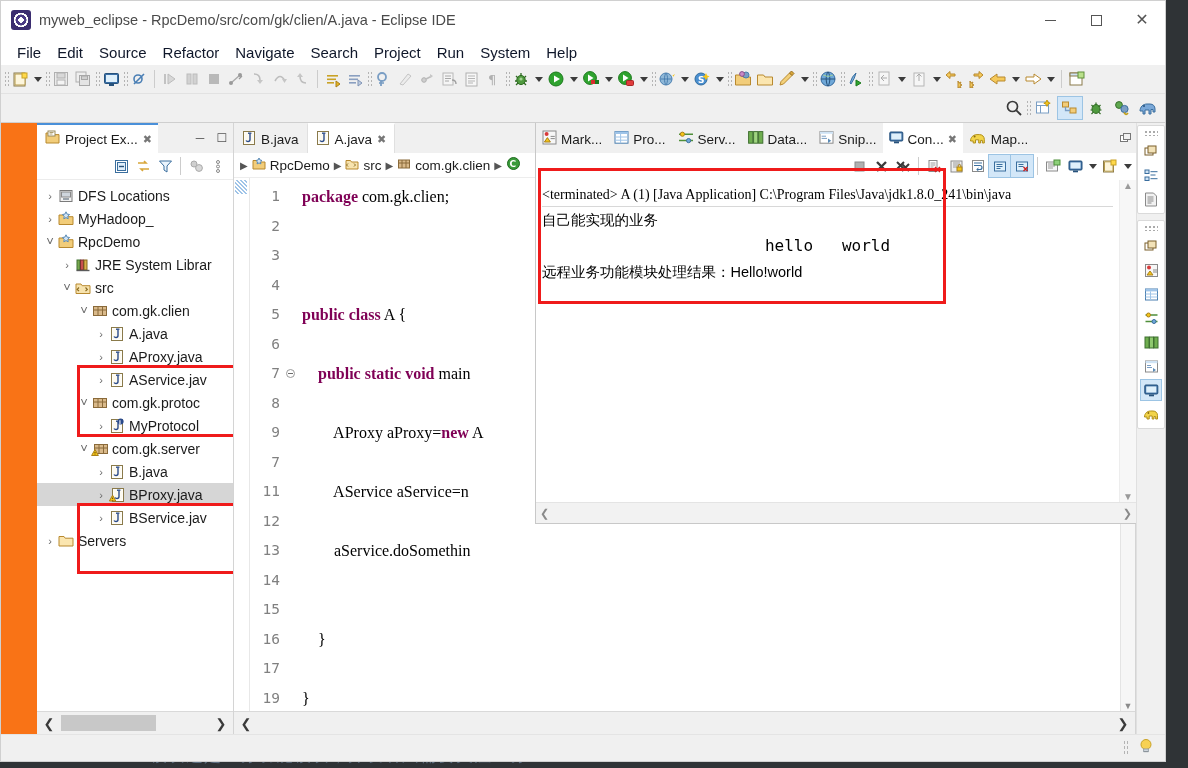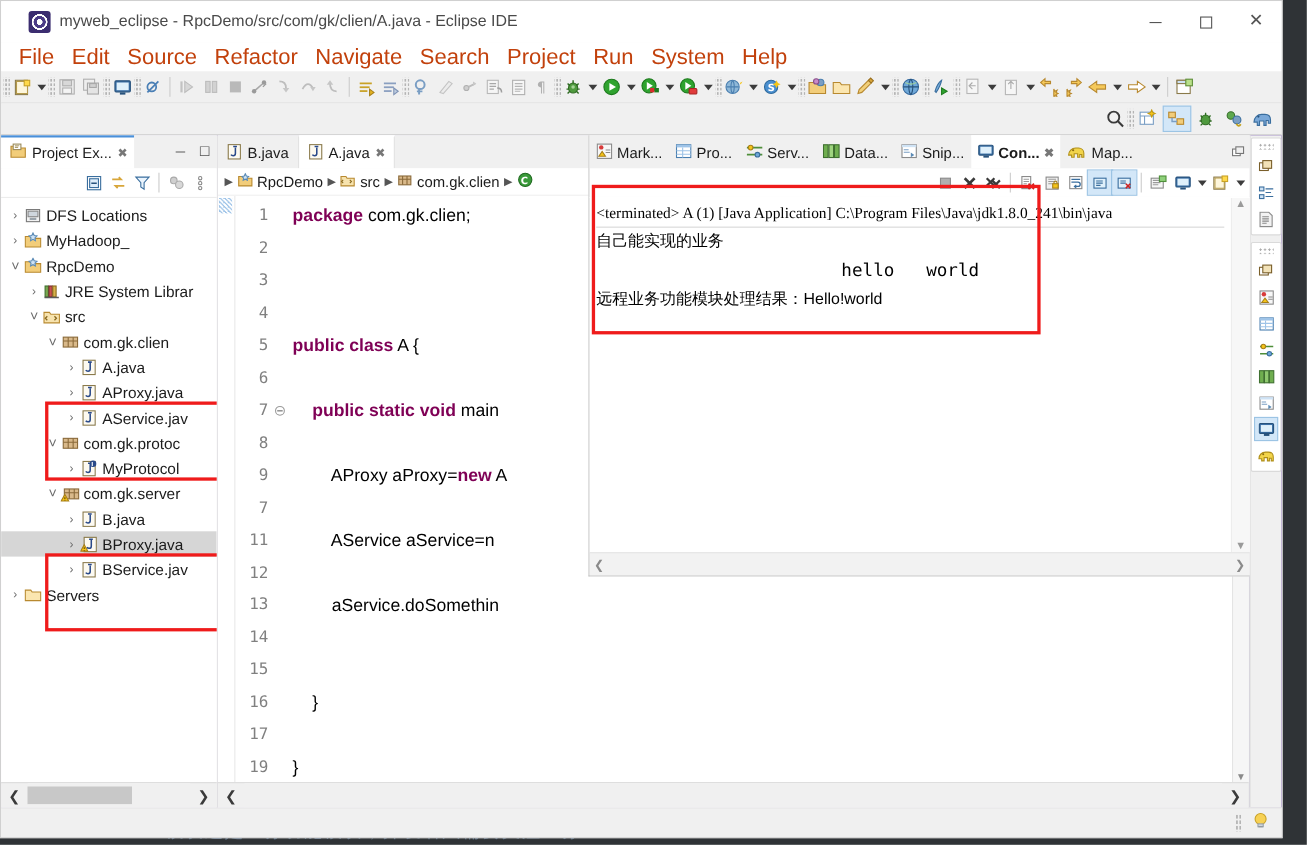--- a/index.html
+++ b/index.html
@@ -15,40 +15,40 @@
     white-space:nowrap;padding-left:150px;box-sizing:border-box;
   }
   .win{
     position:absolute;left:0;top:0;width:1166px;height:762px;
     background:#f0f0f0;border:1px solid #d0d0d0;box-sizing:border-box;
     display:flex;flex-direction:column;
   }
   
   .titlebar{
     height:38px;background:#ffffff;display:flex;align-items:center;
-    flex:0 0 38px;position:relative;padding-left:15px;
+    flex:0 0 38px;position:relative;
   }
   .app-icon{
     width:20px;height:20px;margin-left:10px;margin-right:8px;
     border-radius:3px;
     background:radial-gradient(circle at 50% 50%, #ffffff 0 18%, #4b3b86 20% 38%, #ffffff 40% 50%, #3b2d70 52% 100%);
     position:relative;flex:0 0 20px;
   }
   .title-text{font-size:14.5px;color:#4a4a4a;white-space:nowrap;}
   .win-ctrls{position:absolute;right:0;top:0;height:38px;display:flex;}
   .win-btn{width:46px;height:38px;display:flex;align-items:center;justify-content:center;color:#555;}
   .glyph-min{width:11px;height:1px;background:#555;}
   .glyph-max{width:11px;height:11px;border:1px solid #555;box-sizing:border-box;}
   .glyph-close{font-size:16px;line-height:1;}
   
   .menubar{
     height:26px;flex:0 0 26px;display:flex;align-items:center;
     background:#ffffff;padding-left:8px;
   }
-  .menu-item{font-size:20px;color:#c2410c;padding:3px 8px;white-space:nowrap;}
+  .menu-item{font-size:15px;color:#0f172a;padding:3px 8px;white-space:nowrap;}
   
   .toolbar{
     height:28px;flex:0 0 28px;background:#f0f0f0;display:flex;align-items:center;
     border-bottom:1px solid #e2e2e2;padding-left:2px;overflow:hidden;
   }
   .toolbar2{
     height:28px;flex:0 0 28px;background:#f0f0f0;display:flex;align-items:center;
     justify-content:flex-end;border-bottom:1px solid #cfcfcf;padding-right:4px;
   }
   .tb-ico{width:22px;height:22px;display:flex;align-items:center;justify-content:center;
@@ -56,21 +56,21 @@
   .tb-sep{width:1px;height:18px;background:#cccccc;margin:0 4px;flex:0 0 1px;}
   .tb-dots{width:6px;height:18px;flex:0 0 6px;
     background-image:radial-gradient(#b4b4b4 1px, transparent 1px);
     background-size:3px 4px;background-position:1px 1px;}
   .arrow-dn{width:0;height:0;border-left:4px solid transparent;border-right:4px solid transparent;
     border-top:5px solid #3c3c3c;}
   .tb-arrow{width:13px;height:22px;display:flex;align-items:center;justify-content:center;flex:0 0 13px;}
   .psp-btn{width:26px;height:24px;display:flex;align-items:center;justify-content:center;flex:0 0 26px;}
   .psp-btn.active{background:#d3e7f8;border:1px solid #9cc4e4;box-sizing:border-box;}
   
-  .bodyrow{flex:1 1 auto;display:flex;min-height:0;background:#4c1d95;}
+  .bodyrow{flex:1 1 auto;display:flex;min-height:0;background:#f97316;padding-left:36px;}
   .content{flex:1 1 auto;display:flex;min-width:0;position:relative;}
   
   .explorer{
     width:196px;flex:0 0 196px;display:flex;flex-direction:column;
     background:#ffffff;border-right:1px solid #d4d4d4;min-height:0;
   }
   .view-tabrow{height:30px;flex:0 0 30px;display:flex;align-items:stretch;background:#f0f0f0;}
   .view-tab{
     display:flex;align-items:center;gap:5px;padding:0 6px 0 8px;background:#ffffff;
     border-top:2px solid #ffffff;font-size:13.5px;color:#1b1b1b;white-space:nowrap;
@@ -106,35 +106,35 @@
     background-image:linear-gradient(45deg,#9fc4e8 25%,transparent 25%,transparent 50%,#9fc4e8 50%,#9fc4e8 75%,transparent 75%);
     background-size:4px 4px;}
   .gutter{width:30px;flex:0 0 30px;background:#ffffff;text-align:right;padding-right:4px;
     font-family:"DejaVu Sans Mono",monospace;font-size:14.5px;color:#808080;padding-top:4px;}
   .gutter div{height:29.5px;line-height:29.5px;}
   .fold-col{width:12px;flex:0 0 12px;background:#ffffff;padding-top:4px;}
   .fold-col div{height:29.5px;line-height:29.5px;display:flex;align-items:center;justify-content:center;}
   .fold-mark{width:9px;height:9px;border:1px solid #9a9a9a;border-radius:50%;box-sizing:border-box;
     position:relative;background:#fff;}
   .fold-mark::after{content:"";position:absolute;left:1px;top:3px;width:5px;height:1px;background:#6a6a6a;}
-  .code{flex:1 1 auto;padding-top:4px;font-family:Liberation Sans, sans-serif;font-size:16px;
+  .code{flex:1 1 auto;padding-top:4px;font-family:Liberation Serif, serif;font-size:16px;
     color:#000000;min-width:0;overflow:hidden;position:relative;}
   .cline{height:29.5px;line-height:29.5px;white-space:pre;padding-left:6px;}
   .kw{color:#7f0055;font-weight:bold;}
   .ed-vscroll{width:14px;flex:0 0 14px;background:#f6f6f6;border-left:1px solid #e4e4e4;
     display:flex;flex-direction:column;justify-content:space-between;align-items:center;font-size:9px;color:#8a8a8a;}
   
   .console{
     position:absolute;right:0;top:0;width:600px;height:400px;background:#f0f0f0;
     display:flex;flex-direction:column;border-left:1px solid #c8c8c8;border-bottom:1px solid #c8c8c8;
   }
   .cs-tabrow{height:30px;flex:0 0 30px;display:flex;background:#f0f0f0;align-items:stretch;}
   .cs-tab{display:flex;align-items:center;gap:4px;padding:0 6px;font-size:13.5px;color:#1b1b1b;
     background:#f0f0f0;border-top:2px solid transparent;white-space:nowrap;}
-  .cs-tab.sel{background:#ffffff;border-top:2px solid #ffffff;font-weight:bold;}
+  .cs-tab.sel{background:#ffffff;border-top:2px solid #ffffff;}
   .cs-toolbar{height:26px;flex:0 0 26px;display:flex;align-items:center;justify-content:flex-end;
     background:#ffffff;padding-right:2px;}
   .cs-body{flex:1 1 auto;background:#ffffff;display:flex;min-height:0;border-top:1px solid #ffffff;}
   .cs-text{flex:1 1 auto;padding:4px 6px 0 6px;min-width:0;overflow:hidden;}
   .cs-line{font-size:14.5px;color:#000;white-space:pre;line-height:26px;}
   .cs-line.hdr{font-size:14px;font-family:Liberation Serif, serif;}
   .cs-mono{font-family:"DejaVu Sans Mono",monospace;font-size:16px;text-align:center;}
   .cs-vscroll{width:16px;flex:0 0 16px;background:#f7f7f7;display:flex;flex-direction:column;
     justify-content:space-between;align-items:center;font-size:10px;color:#9a9a9a;border-left:1px solid #ededed;}
   .cs-hscroll{height:20px;flex:0 0 20px;background:#f2f2f2;display:flex;align-items:center;

